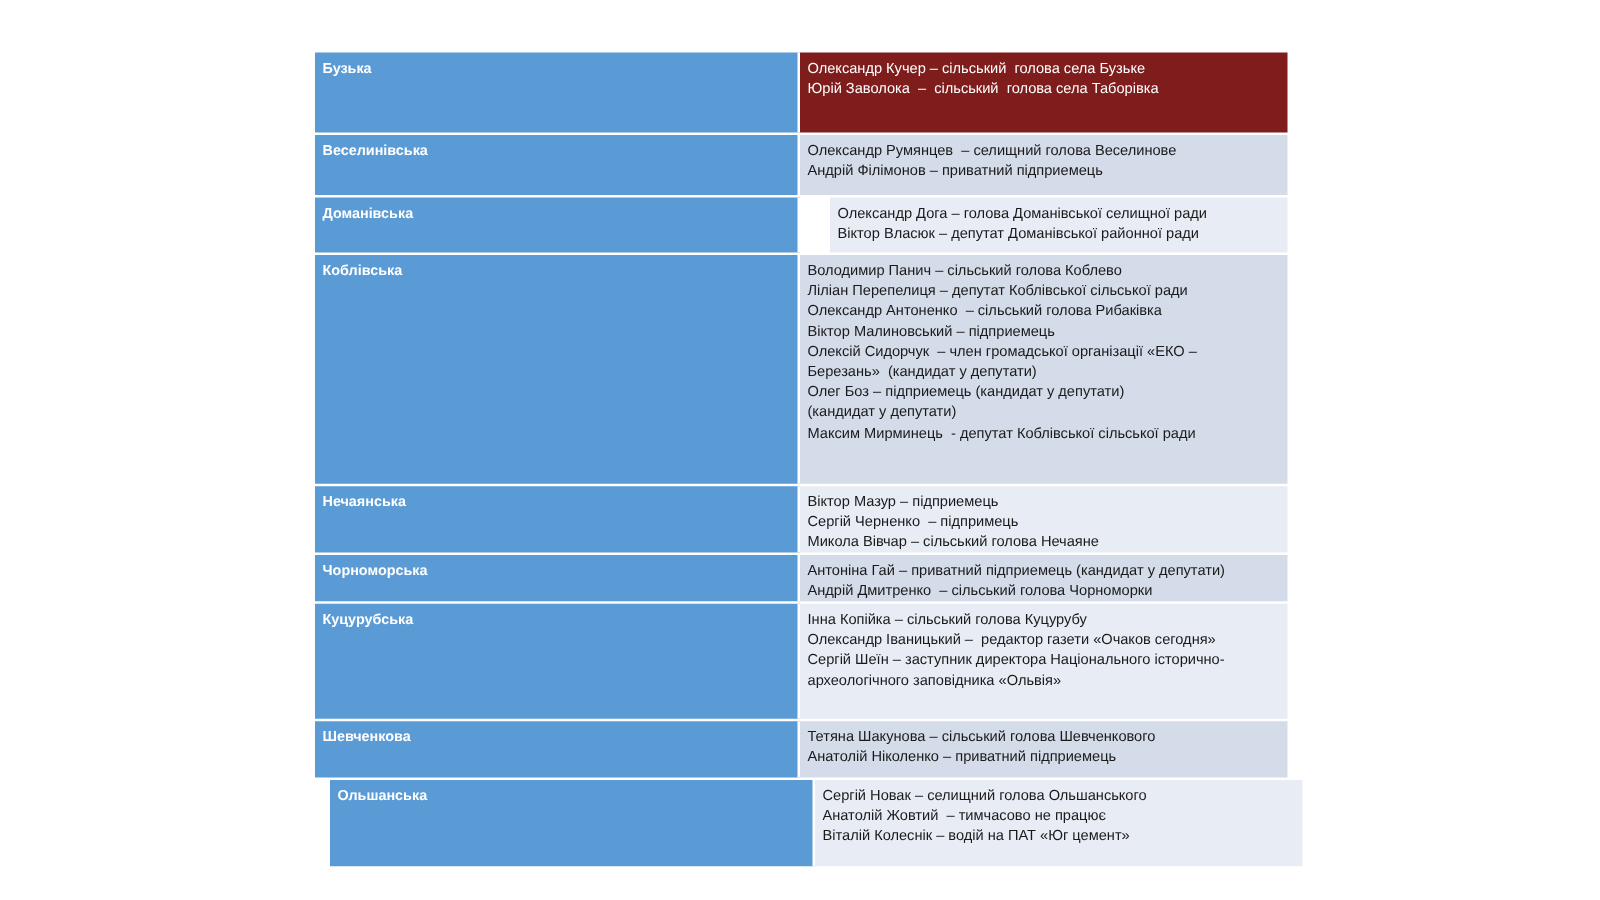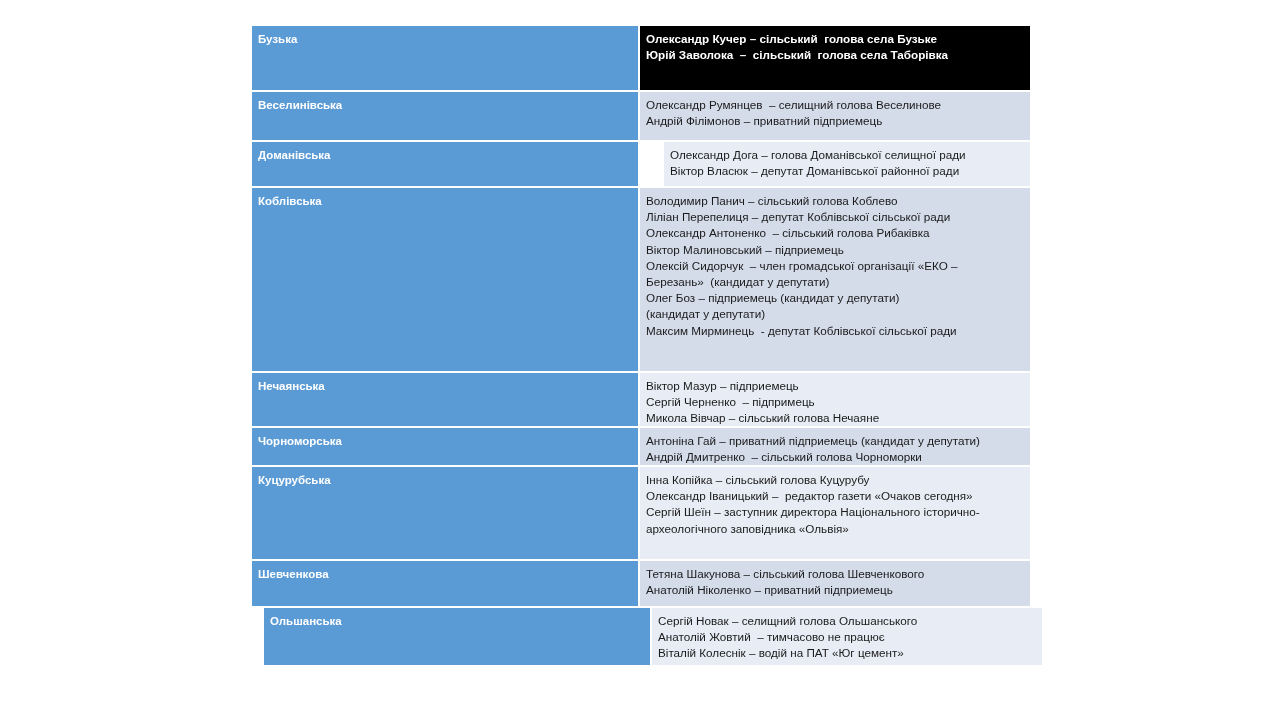--- a/index.html
+++ b/index.html
@@ -15,21 +15,21 @@
   #slide {
     position: relative;
     width: 1280px;
     height: 720px;
     background: #ffffff;
   }
 
   #table-wrap {
     position: absolute;
     left: 252px;
-    top: 26px;
+    top: 42px;
     width: 778px;
   }
 
   .row {
     display: flex;
     width: 100%;
     border-bottom: 2px solid #ffffff;
     align-items: stretch;
   }
   .row:last-child { border-bottom: none; }
@@ -51,40 +51,40 @@
     flex: 1 1 auto;
     box-sizing: border-box;
     padding: 5px 6px 6px 6px;
     font-size: 11.7px;
     line-height: 16.2px;
     color: #1a1a1a;
   }
 
   
   .row.accent .cell-right {
-    background: #000000;
+    background: #7f1d1d;
     color: #ffffff;
-    font-weight: bold;
+    font-weight: normal;
   }
 
   .row.band-a .cell-right { background: #d4dcea; }
   .row.band-b .cell-right { background: #e8edf5; }
 
   .line { white-space: pre-wrap; }
 
   
   .h1  { height: 64px; }
   .h2  { height: 48px; }
   .h3  { height: 44px; gap: 24px; }
   .h4  { height: 183px; }
   .h5  { height: 53px; }
   .h6  { height: 37px; }
   .h7  { height: 92px; }
   .h8  { height: 45px; }
-  .h9  { height: 57px; padding-left: 12px; }
+  .h9  { height: 69px; padding-left: 12px; }
 </style>
 </head>
 <body>
 
 <div id="slide">
 
   <div id="table-wrap">
 
     <div class="row accent h1">
       <div class="cell-left">

